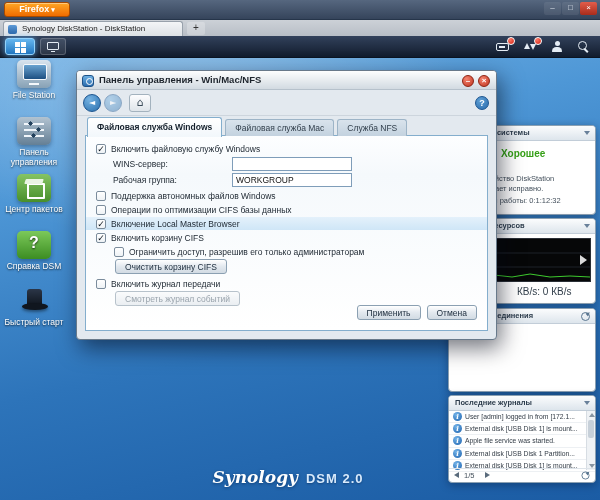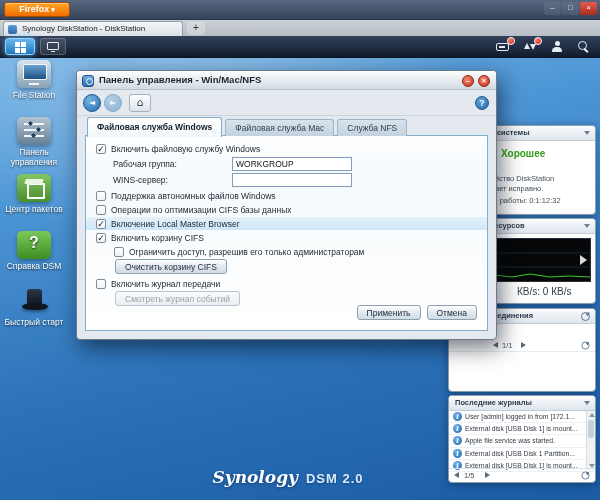--- a/index.html
+++ b/index.html
@@ -234,26 +234,20 @@
             <line x1="0" y1="28" x2="136" y2="28" stroke="#1d2228" stroke-width="1"></line>
             <polyline points="0,38 24,38 40,36 58,38 76,35 96,38 116,37 136,38" fill="none" stroke="#3ecb2e" stroke-width="1"></polyline>
           </svg>
           <span class="chart-next"></span>
         </div>
         <div class="res-legend">КВ/s: 0 КВ/s</div>
       </div>
 
       <div class="widget w-conn">
         <div class="whead"><span>Текущие соединения</span><span class="refresh"></span></div>
-        <div class="conn-pg">
-          <span class="pg-ar pg-l"></span>
-          <span class="txt">1/1</span>
-          <span class="pg-ar pg-r"></span>
-          <span class="refresh"></span>
-        </div>
       </div>
 
       <div class="widget w-logs">
         <div class="whead"><span>Последние журналы</span><span class="chev"></span></div>
         <div class="log-list">
           <div class="log-row">
               <span class="ico-i"></span>
               <span>User [admin] logged in from [172.1...</span>
             </div>
           <div class="log-row">
@@ -305,26 +299,26 @@
           <span class="wtab active">Файловая служба Windows</span>
           <span class="wtab">Файловая служба Mac</span>
           <span class="wtab">Служба NFS</span>
         </div>
         <div class="cp-content">
           <div class="cbrow">
             <span class="cb">✓</span>
             <span>Включить файловую службу Windows</span>
           </div>
           <div class="fieldrow">
+            <span class="flabel">WINS-сервер:</span>
+            <input class="tinput" type="text" value="" style="">
+          </div>
+          <div class="fieldrow">
             <span class="flabel">Рабочая группа:</span>
             <input class="tinput" type="text" value="WORKGROUP" style="">
-          </div>
-          <div class="fieldrow">
-            <span class="flabel">WINS-сервер:</span>
-            <input class="tinput" type="text" value="" style="">
           </div>
           <div class="cbrow">
             <span class="cb"></span>
             <span>Поддержка автономных файлов Windows</span>
           </div>
           <div class="cbrow">
             <span class="cb"></span>
             <span>Операции по оптимизации CIFS базы данных</span>
           </div>
           <div class="cbrow hl">

